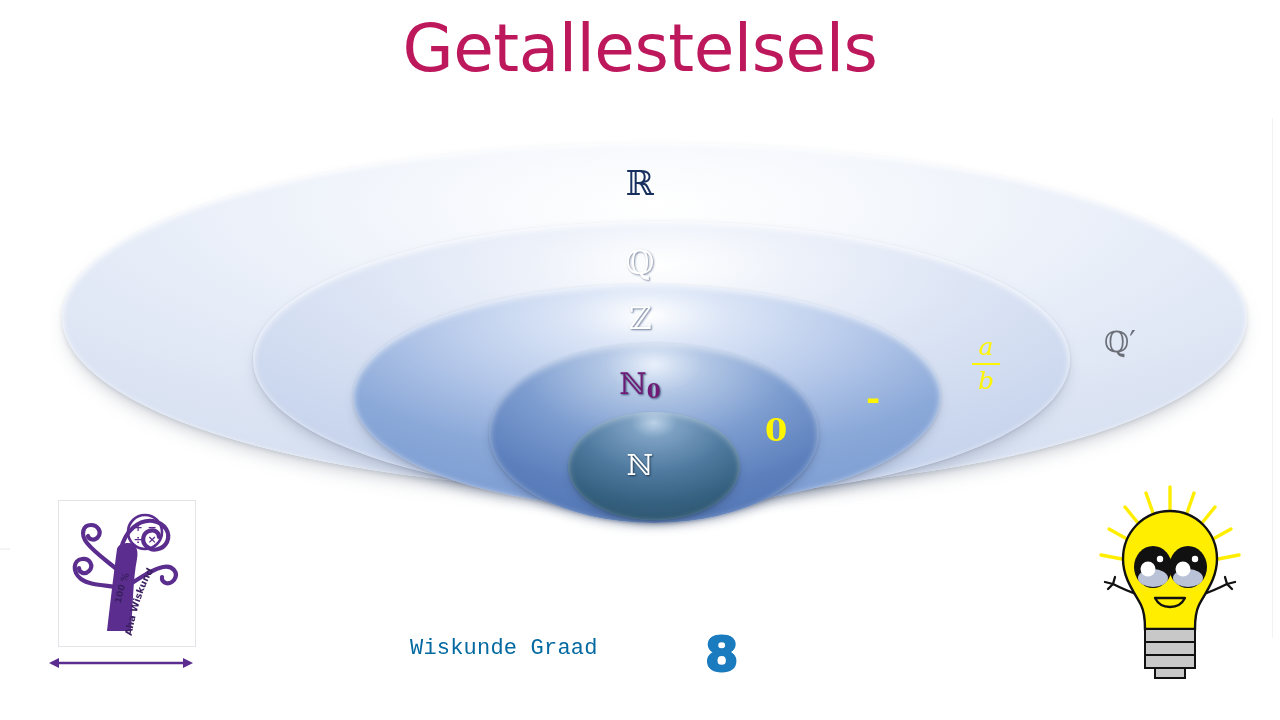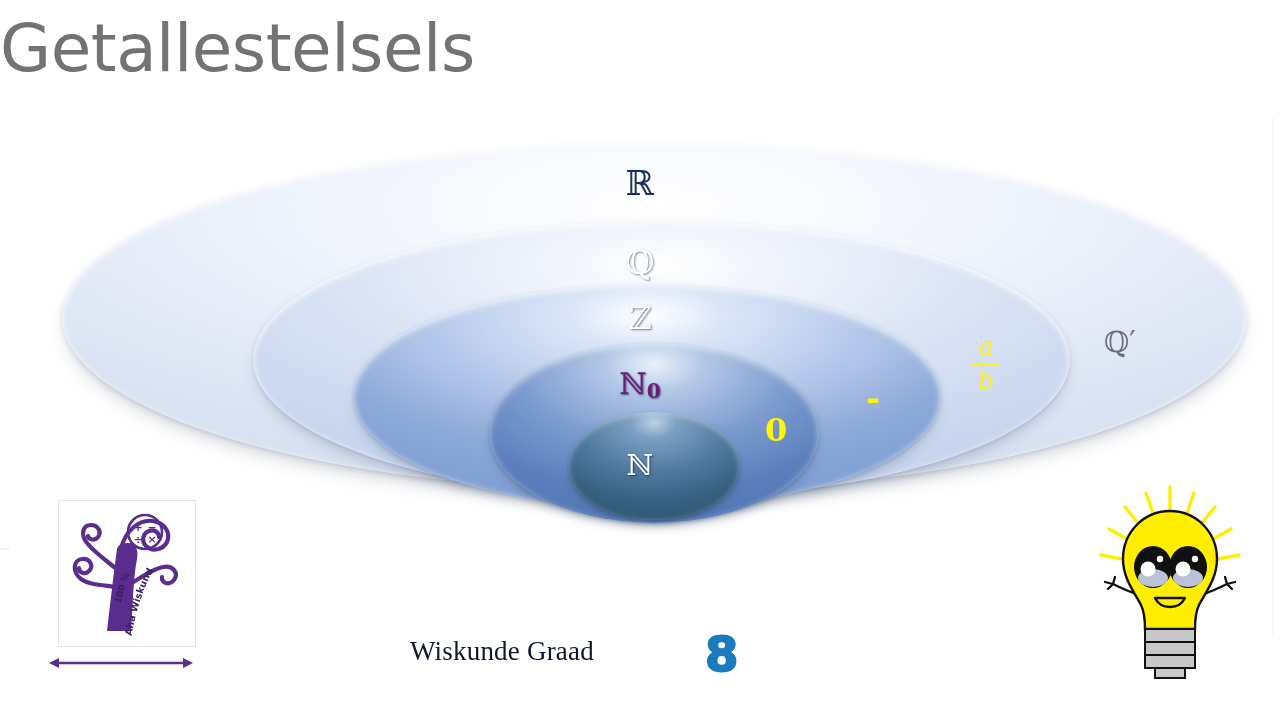--- a/index.html
+++ b/index.html
@@ -41,26 +41,26 @@
     height: 2px;
     background: #f4f4f6;
   }
 
   
   .title {
     position: absolute;
     left: 0;
     top: 14px;
     width: 1280px;
-    text-align: left;
+    text-align: center;
     font-family: "DejaVu Sans", sans-serif;
     font-size: 66px;
     font-weight: 400;
     letter-spacing: -0.5px;
-    color: #737373;
+    color: #be185d;
     line-height: 1.05;
   }
 
   
   .venn {
     position: absolute;
     left: 0;
     top: 0;
     width: 1280px;
     height: 720px;
@@ -229,23 +229,23 @@
     margin: 4px auto 3px auto;
     width: 28px;
   }
   .ann-frac .den { display: block; }
 
   
   .caption {
     position: absolute;
     left: 410px;
     top: 636px;
-    font-family: Liberation Serif, serif;
-    font-size: 27px;
-    color: #0f172a;
+    font-family: Liberation Mono, monospace;
+    font-size: 22px;
+    color: #0369a1;
     letter-spacing: 0.2px;
   }
   .grade-num {
     position: absolute;
     left: 705px;
     top: 626px;
     font-family: "DejaVu Sans", sans-serif;
     font-size: 48px;
     font-weight: 700;
     color: #1b7bbf;

